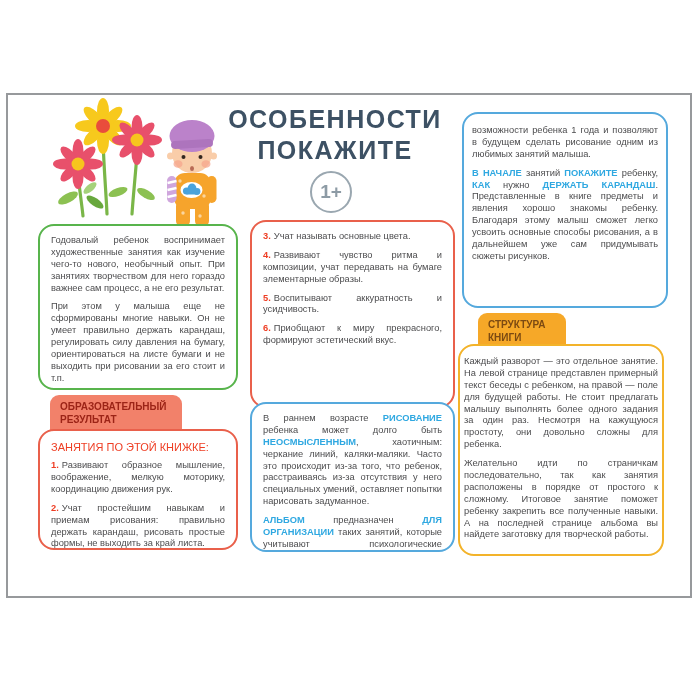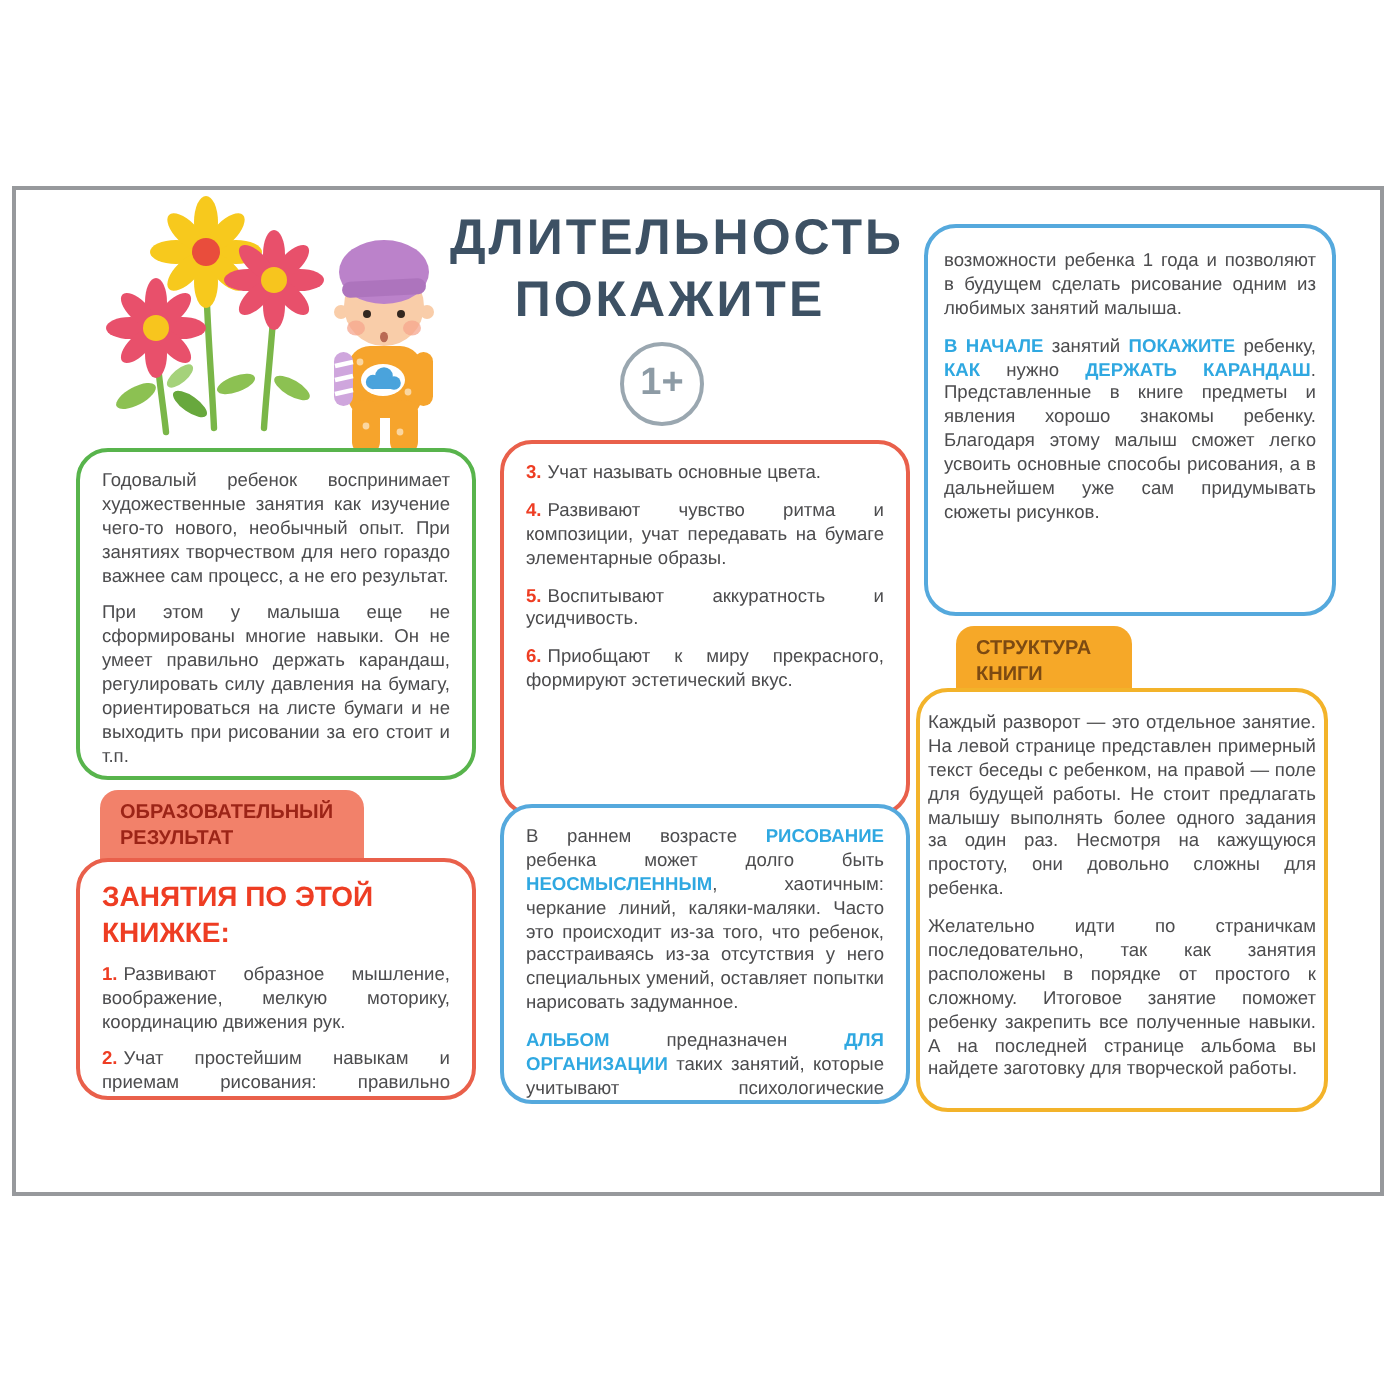--- a/index.html
+++ b/index.html
@@ -32,21 +32,21 @@
   .box-edu    { left:38px;  top:429px; width:200px; height:121px; border-color:#e9604b; }
   .box-skills { left:250px; top:220px; width:205px; height:188px; border-color:#e9604b; }
   .box-org    { left:250px; top:402px; width:205px; height:150px; border-color:#55a9dd; }
   .box-poss   { left:462px; top:112px; width:206px; height:196px; border-color:#55a9dd; padding:11px 8px; }
   .box-struct { left:458px; top:344px; width:206px; height:212px; border-color:#f3b32a; padding:10px 4px; }
 
   .rich p, .items p { margin:0 0 7px; }
   .rich p:last-child, .items p:last-child { margin-bottom:0; }
   .hl { font-weight:bold; }
   .box-blue-style .hl { color:#2fa8e1; }
-  .redhead { color:#ee3d23; font-weight:bold; font-size:14px; margin:0 0 6px; text-align:left; }
+  .redhead { color:#ee3d23; font-weight:normal; font-size:11px; margin:0 0 6px; text-align:left; }
   .num { color:#ee3d23; font-weight:bold; margin-right:3px; }
 </style>
 </head>
 <body>
 
 <div class="canvas">
   <div class="frame"></div>
 
   <svg class="illus" viewBox="0 0 200 140" aria-hidden="true">
 
@@ -139,21 +139,21 @@
       <g fill="#ffffff" opacity="0.55">
         <circle cx="140" cy="85" r="1.7"></circle>
         <circle cx="164" cy="100" r="1.7"></circle>
         <circle cx="143" cy="117" r="1.7"></circle>
         <circle cx="160" cy="120" r="1.7"></circle>
       </g>
     </g>
   </svg>
 
   <div class="title">
-    <div>ДЛИТЕЛЬНОСТЬ</div>
+    <div>ОСОБЕННОСТИ</div>
     <div>ПОКАЖИТЕ</div>
   </div>
   <div class="badge">1+</div>
 
   <div class="box box-green">
     <div class="rich">
         <p><span>Годовалый ребенок воспринимает художественные занятия как изучение чего-то нового, необычный опыт. При занятиях творчеством для него гораздо важнее сам процесс, а не его результат.</span></p>
         <p><span>При этом у малыша еще не сформированы многие навыки. Он не умеет правильно держать карандаш, регулировать силу давления на бумагу, ориентироваться на листе бумаги и не выходить при рисовании за его стоит и т.п.</span></p>
       </div>
   </div>

